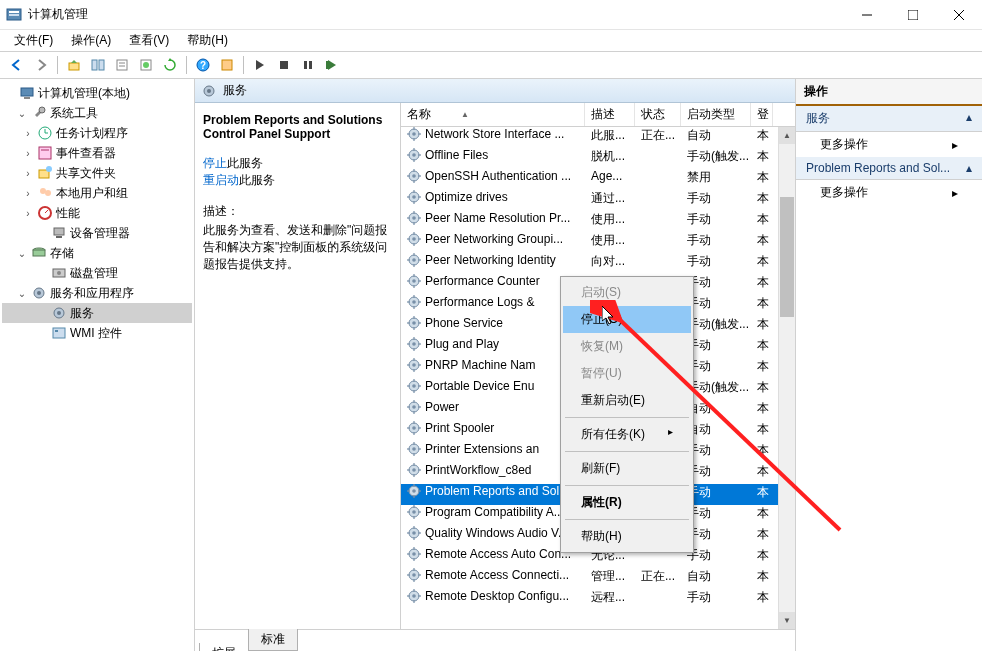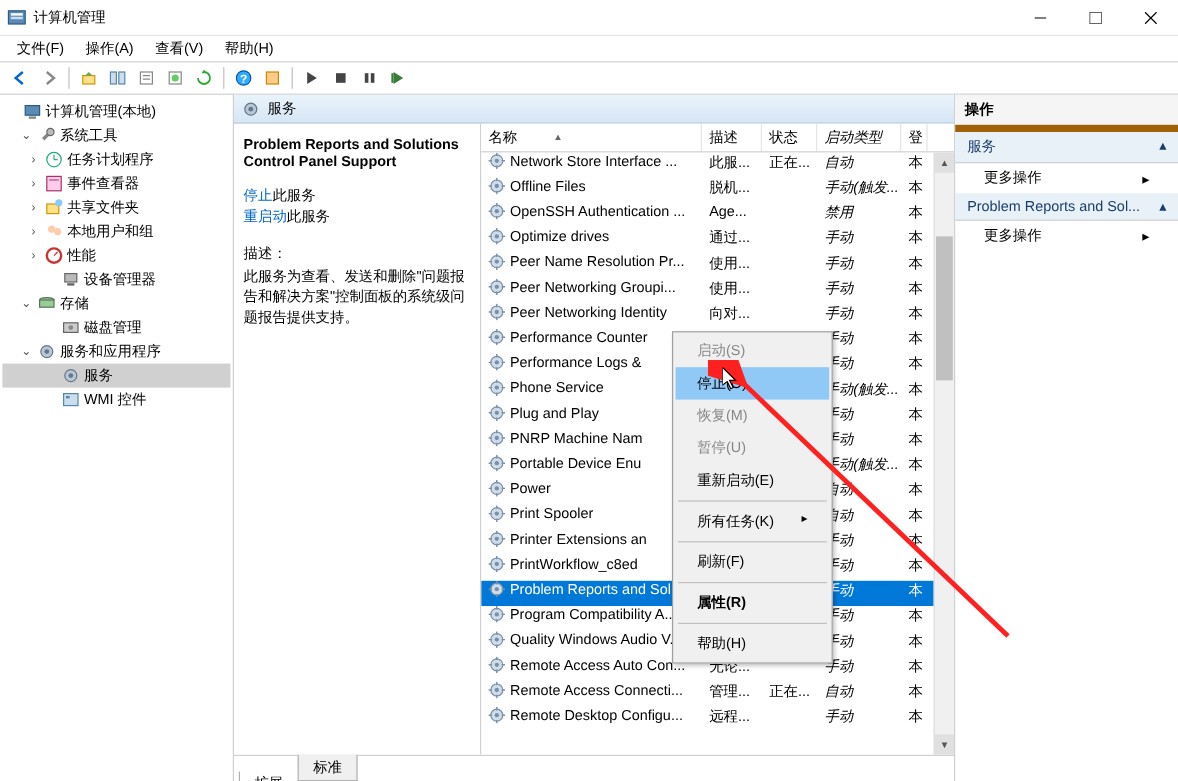--- a/index.html
+++ b/index.html
@@ -35,28 +35,28 @@
 .list-head { display: flex; height: 24px; border-bottom: 1px solid #d0d0d0; background: #fff; }
 .list-head-cell { padding: 4px 6px; border-right: 1px solid #e5e5e5; font-size: 12px; display: flex; align-items: center; overflow: hidden; white-space: nowrap; }
 .list-body { flex: 1; overflow: hidden; position: relative; }
 .list-row { display: flex; height: 21px; align-items: flex-start; }
 .list-row.selected { background: #0078d7; color: #fff; }
 .list-cell { padding: 0 6px; white-space: nowrap; overflow: hidden; text-overflow: ellipsis; display: flex; align-items: center; gap: 4px; }
 .gear { width: 14px; height: 14px; flex-shrink: 0; }
 .col-name { width: 184px; }
 .col-desc { width: 50px; }
 .col-status { width: 46px; }
-.col-startup { width: 70px; font-style: italic; }
+.col-startup { width: 70px; }
 .col-logon { width: 22px; }
 .sort-arrow { font-size: 8px; margin-left: 30px; color: #666; }
 .tabs-bottom { height: 22px; display: flex; align-items: flex-end; padding-left: 4px; border-top: 1px solid #d0d0d0; }
 .tab-b { padding: 2px 12px; border: 1px solid #b0b0b0; border-top: none; background: #f0f0f0; font-size: 12px; margin-right: -1px; }
 .tab-b.active { background: #fff; border-bottom-color: #fff; position: relative; top: 14px; }
 .actions { width: 186px; padding: 0; }
-.actions-title { padding: 4px 8px; background: #f5f5f5; font-size: 12px; border-bottom: 6px solid #a16207; font-weight: bold; }
+.actions-title { padding: 4px 8px; background: #f5f5f5; font-size: 12px; border-bottom: 2px solid #a16207; font-weight: bold; }
 .action-group-hd { background: #e8f0f8; padding: 4px 10px; display: flex; justify-content: space-between; border-bottom: 1px solid #d0d0d0; color: #1a3d6b; }
 .action-item { padding: 4px 24px; display: flex; justify-content: space-between; align-items: center; }
 .context-menu { position: absolute; left: 560px; top: 276px; width: 134px; background: #f0f0f0; border: 1px solid #a0a0a0; box-shadow: 2px 2px 4px rgba(0,0,0,0.3); z-index: 50; padding: 2px; }
 .ctx-item { padding: 5px 18px; font-size: 12px; }
 .ctx-item.disabled { color: #888; }
 .ctx-item.hl { background: #90c8f6; }
 .ctx-item.has-sub::after { content: "▸"; float: right; font-size: 10px; }
 .ctx-sep { height: 1px; background: #c0c0c0; margin: 3px 2px; }
 .arrow-annotation { position: absolute; left: 590px; top: 300px; z-index: 60; pointer-events: none; }
 .scrollbar-v { position: absolute; right: 0; top: 24px; bottom: 0; width: 17px; background: #f0f0f0; border-left: 1px solid #ddd; }

